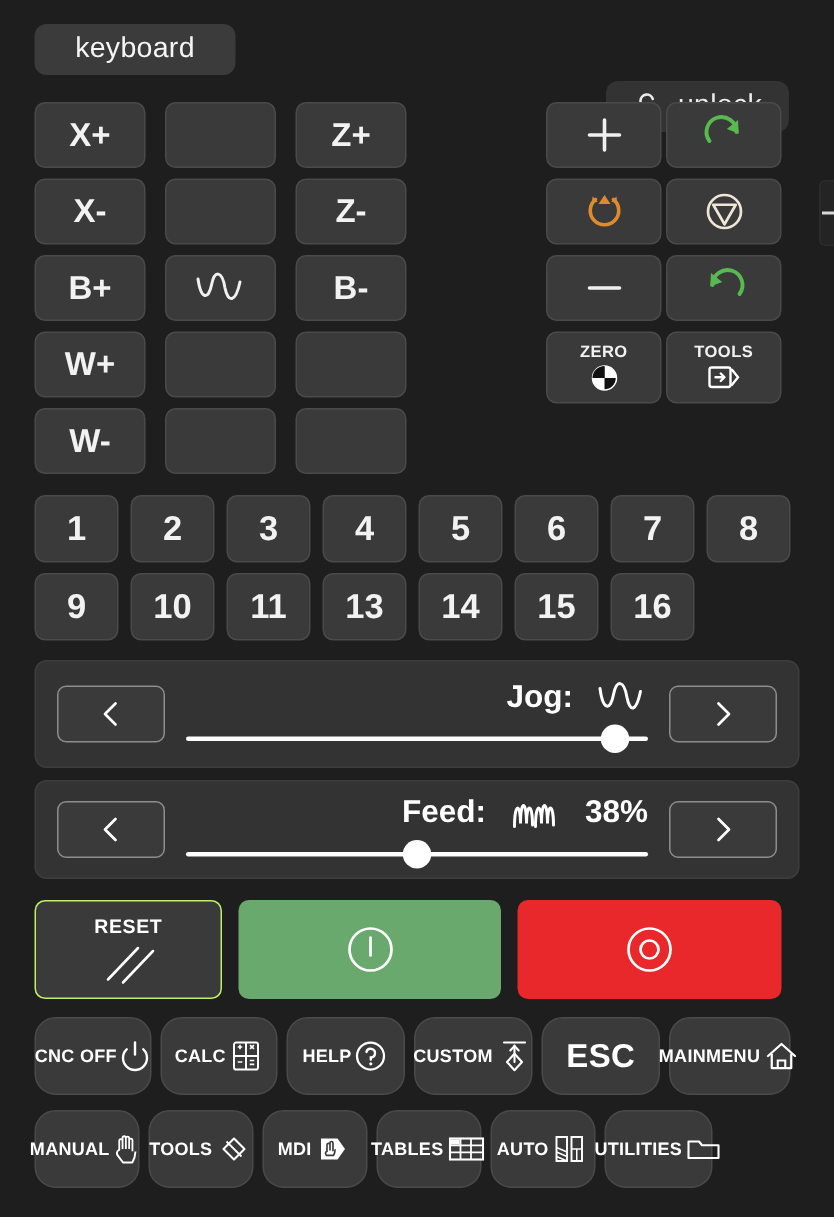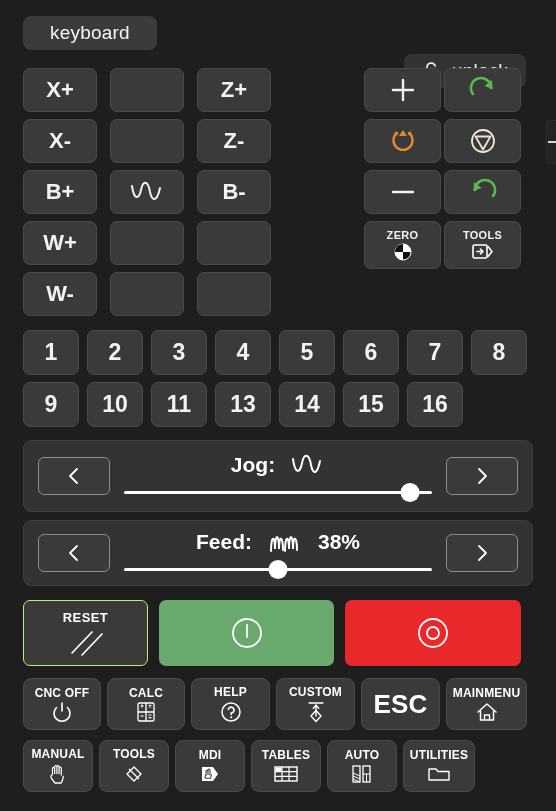--- a/index.html
+++ b/index.html
@@ -69,45 +69,45 @@
   #jog-box { top: 440px; height: 72px; }
   #feed-box { top: 520px; height: 66px; }
   .arrow-btn {
     width: 72px; height: 38px; margin: 0 14px; flex: none;
     background: #3a3a3a; border: 1px solid #8d8d8d; border-radius: 6px;
     display: flex; align-items: center; justify-content: center;
   }
   .slider-mid { flex: 1; position: relative; height: 52px; }
   .slider-caption {
     position: absolute; left: 0; top: 0; width: 100%;
-    display: flex; align-items: center; justify-content: center; gap: 14px;
+    display: flex; align-items: center; justify-content: flex-end; gap: 14px;
     font-size: 21px; font-weight: bold; color: #ffffff; height: 30px;
   }
   .track { position: absolute; left: 0; right: 0; bottom: 8px; height: 3px; background: #ffffff; border-radius: 2px; }
   .thumb { position: absolute; bottom: 0px; width: 19px; height: 19px; border-radius: 50%; background: #ffffff; transform: translateX(-50%); }
 
   
   .action-row { position: absolute; left: 23px; top: 600px; width: 510px; display: flex; gap: 11px; }
   #reset-btn { width: 125px; height: 66px; border: 1px solid #bef264; background: #3a3a3a; border-radius: 7px;
      display: flex; flex-direction: column; align-items: center; justify-content: center; gap: 2px; }
   #reset-btn .lbl { font-size: 13px; font-weight: bold; color: #ffffff; letter-spacing: .4px; }
   #start-btn { width: 175px; height: 66px; background: #6aa96e; border-radius: 7px; display: flex; align-items: center; justify-content: center; }
   #stop-btn { width: 176px; height: 66px; background: #e8282a; border-radius: 7px; display: flex; align-items: center; justify-content: center; }
 
   
   .fn-row { position: absolute; left: 23px; display: flex; gap: 6px; }
   #fn-row-1 { top: 678px; }
   #fn-row-2 { top: 740px; }
   .fn-btn {
-    height: 52px; background: #3a3a3a; border: 1px solid #4a4a4a; border-radius: 8px;
-    display: flex; flex-direction: column; align-items: center; justify-content: center; gap: 1px;
+    height: 52px; background: #3a3a3a; border: 1px solid #4a4a4a; border-radius: 14px;
+    display: flex; flex-direction: row; align-items: center; justify-content: center; gap: 1px;
     padding: 0 4px;
   }
   .fn-btn .lbl { font-size: 12px; font-weight: bold; color: #ffffff; letter-spacing: .2px; white-space: nowrap; }
-  .fn-btn .lbl.big { font-size: 26px; }
+  .fn-btn .lbl.big { font-size: 22px; }
   .fn-ic { display: block; }
   svg { display: block; }
 </style>
 </head>
 <body>
 
 <div id="app">
 
   <div class="topbar">
     <div class="tb-btn" id="tb-keyboard">

